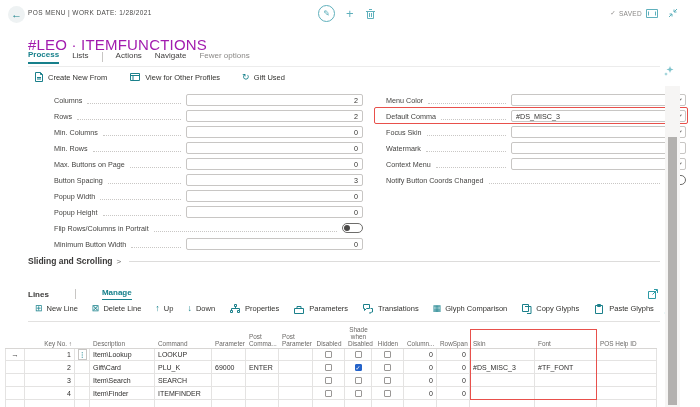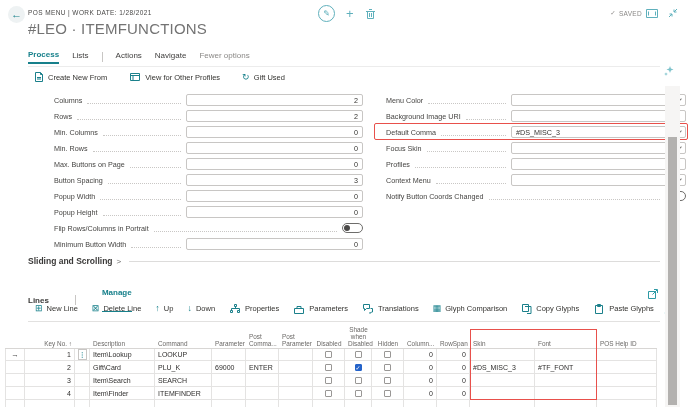--- a/index.html
+++ b/index.html
@@ -6,21 +6,21 @@
   *{box-sizing:border-box; margin:0; padding:0;}
   html,body{background:#fff;}
   .page{position:relative; width:700px; height:407px; background:#fff; overflow:hidden;
         font-family:"Liberation Sans", sans-serif; color:var(--ink);}
   .abs{position:absolute;}
 
   
   .back{left:8px; top:6px; width:17px; height:17px; border-radius:50%; background:#eef2f3;
         color:var(--accent); font-size:11px; line-height:16px; text-align:center; cursor:pointer;}
   .context{left:28px; top:9px; font-size:6.5px; letter-spacing:.4px; color:#494847;}
-  .page-title{left:28px; top:20px; font-size:15px; font-weight:400; letter-spacing:.2px; color:#737373;}
+  .page-title{left:28px; top:36px; font-size:15px; font-weight:400; letter-spacing:.2px; color:#a21caf;}
   .hdr-actions{left:318px; top:5px; display:flex; align-items:center; gap:11px;}
   .circle-btn{width:17px; height:17px; border:1px solid var(--accent-lt); border-radius:50%;
         color:var(--accent-lt); font-size:8px; display:flex; align-items:center; justify-content:center; cursor:pointer;}
   .plus-btn{color:var(--accent-lt); font-size:13px; font-weight:400; cursor:pointer; line-height:17px;}
   .ic{display:inline-flex; align-items:center; justify-content:center;}
   .saved{right:58px; top:9px; font-size:6.5px; color:var(--muted); letter-spacing:.3px; display:flex; gap:3px; align-items:center;}
   .win-icons{right:22px; top:8px; display:flex; gap:10px; align-items:center;}
 
   
   .tabs{left:28px; top:50px; display:flex; align-items:center; gap:13px; font-size:8px;}
@@ -63,21 +63,21 @@
   
   .section-head{left:28px; top:256px; width:632px; display:flex; align-items:center; gap:4px;}
   .section-head .txt{font-size:8.5px; font-weight:bold; color:#3a3938; white-space:nowrap; cursor:pointer;}
   .section-head .chv{font-size:8px; color:#6b6a69;}
   .section-head .rule{flex:1; height:1px; background:#dddcdb; margin-left:4px;}
 
   
   .lines-head{left:28px; top:288px; display:flex; align-items:center; gap:26px; font-size:8px;}
   .lines-label{color:#3a3938; font-weight:bold;}
   .v-sep{width:1px; height:10px; background:var(--border);}
-  .manage{color:var(--accent); font-weight:bold; border-bottom:1.5px solid var(--accent); padding-bottom:14px; cursor:pointer;}
+  .manage{color:var(--accent); font-weight:bold; border-bottom:1.5px solid var(--accent); padding-bottom:2px; cursor:pointer;}
   .lines-toolbar{left:35px; top:303px; display:flex; align-items:center; gap:14px;}
   .divider-b{left:28px; top:321px; width:632px; height:1px; background:#e2e1e0;}
 
   
   .table{left:5px; top:326px; width:652px; font-size:7px;}
   .trow{display:grid; grid-template-columns:20px 50px 15px 65px 57px 34px 33px 34px 32px 27px 32px 33px 33px 65px 62px 60px;}
   .thead{height:22px; align-items:end; color:#6a6866; font-size:6.4px; line-height:1.1;}
   .thead > div{padding:0 3px 2px 3px;}
   .thead .r{text-align:right;}
   .thead .c{text-align:center;}
@@ -265,46 +265,38 @@
     </div>
   <div class="abs fields-col right">
       <div class="field-row">
         <span class="flabel">Menu Color</span>
         <span class="leader"></span>
         <div class="fbox sel">
           <span class="val"></span>
           <span class="chev"></span>
         </div>
       </div>
-      <div class="field-row">
-        <span class="flabel">Background Image URI</span>
-        <span class="leader"></span>
-        <div class="fbox ell">
-          <span class="val"></span>
-          <span class="dots3">...</span>
-        </div>
-      </div>
       <div class="field-row hl">
         <span class="flabel">Default Comma</span>
         <span class="leader"></span>
         <div class="fbox sel">
           <span class="val">#DS_MISC_3</span>
           <span class="chev"></span>
         </div>
       </div>
       <div class="field-row">
         <span class="flabel">Focus Skin</span>
         <span class="leader"></span>
         <div class="fbox sel">
           <span class="val"></span>
           <span class="chev"></span>
         </div>
       </div>
       <div class="field-row">
-        <span class="flabel">Profiles</span>
+        <span class="flabel">Watermark</span>
         <span class="leader"></span>
         <div class="fbox ell">
           <span class="val"></span>
           <span class="dots3">...</span>
         </div>
       </div>
       <div class="field-row">
         <span class="flabel">Context Menu</span>
         <span class="leader"></span>
         <div class="fbox sel">

